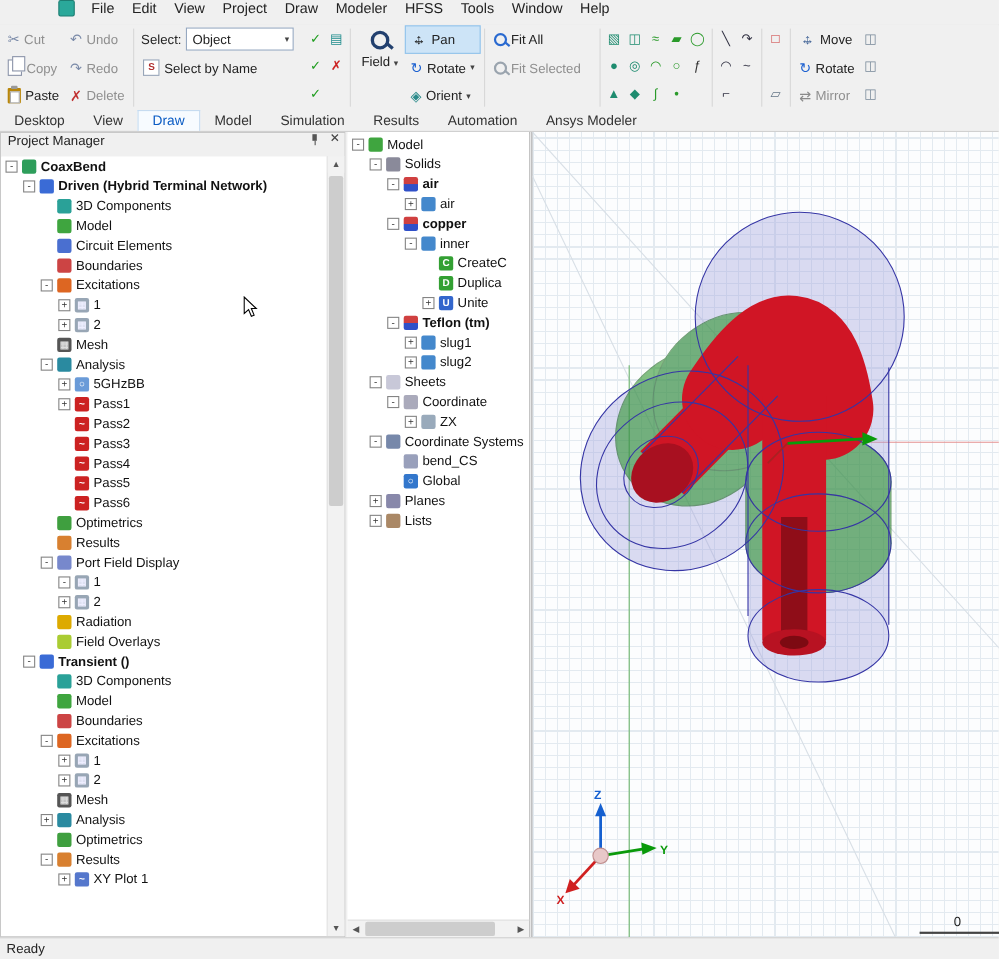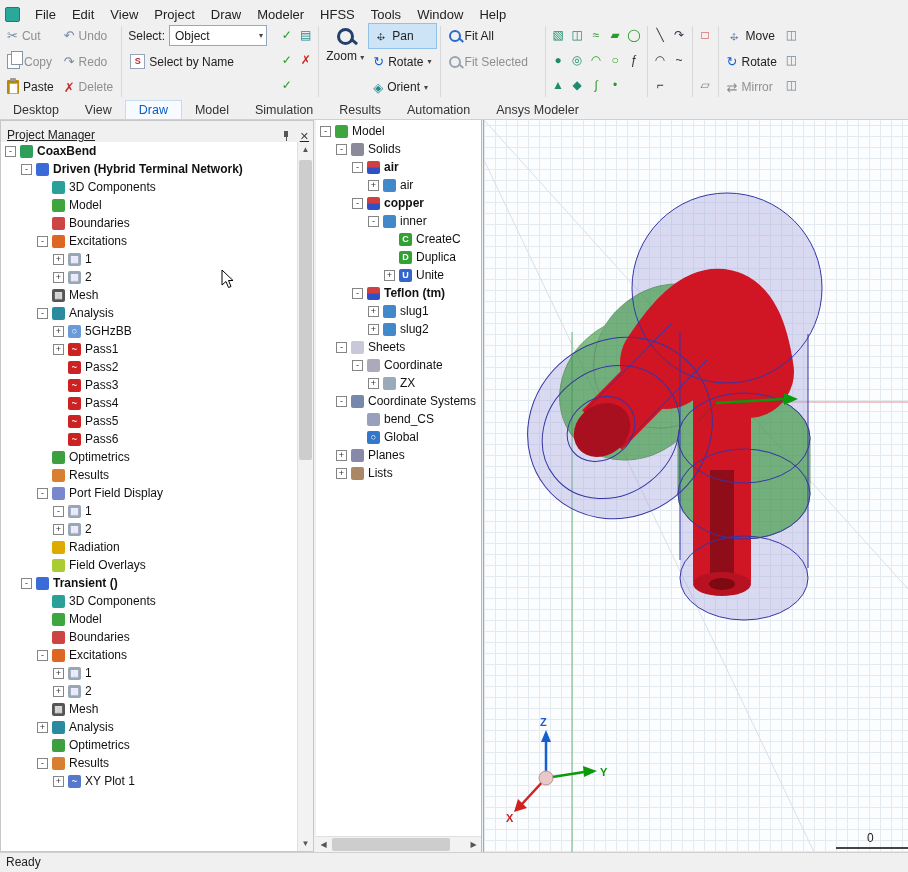--- a/index.html
+++ b/index.html
@@ -1,18 +1,18 @@
 <!DOCTYPE html>
 <html><head>
 <meta charset="utf-8">
 <style>
   html,body{margin:0;padding:0;}
   .app{position:relative;width:908px;height:872px;background:#f0f0f0;font-family:"Liberation Sans",sans-serif;overflow:hidden;color:#222;}
   
-  .menubar{position:absolute;top:0;left:0;right:0;height:22px;display:flex;align-items:flex-end;background:#f0f0f0;border-bottom:1px solid #e2e2e2;font-size:13px;}
+  .menubar{position:absolute;top:0;left:0;right:0;height:22px;display:flex;align-items:flex-start;background:#f0f0f0;border-bottom:1px solid #e2e2e2;font-size:13px;padding-left:48px;}
   .app-icon{width:13px;height:13px;background:#2aa89a;border:1px solid #1d7d72;border-radius:2px;margin:0 7px 0 5px;flex:none;}
   .menu-item{padding:2px 8px;cursor:default;}
   
   .toolbar{position:absolute;top:22px;left:0;right:0;height:77px;display:flex;align-items:stretch;padding:1px 2px;background:#f0f0f0;overflow:hidden;}
   .tb-sep{width:1px;background:#d8d8d8;margin:3px 3px;flex:none;}
   .tb-col{display:flex;flex-direction:column;flex:none;}
   .tb-row{display:flex;align-items:center;height:25px;gap:4px;padding:0 3px;}
   .tb-btn{display:flex;align-items:center;height:25px;padding:0 4px;gap:4px;font-size:12px;white-space:nowrap;border:1px solid transparent;cursor:default;}
   .tb-btn.active{background:#cde4f7;border-color:#92c2ea;}
   .dis{color:#8f8f8f;}
@@ -43,21 +43,21 @@
   .cluster{display:flex;flex-direction:column;flex:none;padding:0 1px;}
   .crow{display:flex;align-items:center;height:25px;gap:2px;}
   .cicon{width:17px;height:17px;text-align:center;font-size:12px;line-height:17px;flex:none;cursor:default;}
   .cspacer{width:17px;height:17px;flex:none;}
   
   .tabbar{position:absolute;top:99px;left:0;right:0;height:20px;display:flex;align-items:flex-end;background:#f0f0f0;border-bottom:1px solid #d0d0d0;font-size:12.5px;}
   .tab{padding:2px 13px;cursor:default;color:#333;}
   .tab.active{color:#0b5cc4;background:#f7fbff;border:1px solid #c6dbf0;border-bottom:none;}
   
   .left-panel{position:absolute;top:120px;left:0;width:314px;bottom:20px;background:#fff;border:1px solid #c8c8c8;box-sizing:border-box;}
-  .panel-title{height:21px;background:#f0f0f0;border-bottom:1px solid #d5d5d5;display:flex;align-items:flex-end;font-size:12px;padding:0 4px 0 6px;color:#222;text-decoration:underline;}
+  .panel-title{height:21px;background:#f0f0f0;border-bottom:1px solid #d5d5d5;display:flex;align-items:flex-start;font-size:12px;padding:0 4px 0 6px;color:#222;}
   .panel-title .sp{flex:1;}
   .ic-pin{width:11px;height:12px;position:relative;margin-right:8px;cursor:default;}
   .ic-pin::before{content:"";position:absolute;left:3px;top:1px;width:4px;height:6px;background:#555;}
   .ic-pin::after{content:"";position:absolute;left:5px;top:7px;width:1px;height:4px;background:#555;}
   .ic-close{font-size:11px;color:#444;cursor:default;line-height:11px;}
   .ptree{position:absolute;top:21px;left:0;right:15px;bottom:0;overflow:hidden;background:#fff;}
   .vscroll{position:absolute;top:21px;right:0;width:15px;bottom:0;background:#f2f2f2;border-left:1px solid #e0e0e0;}
   .vscroll .arr{height:15px;text-align:center;font-size:8px;line-height:15px;color:#555;background:#f2f2f2;cursor:default;}
   .vscroll .arr.bottom{position:absolute;bottom:0;left:0;right:0;}
   .vthumb{position:absolute;top:18px;left:1px;right:1px;height:300px;background:#cdcdcd;border-radius:2px;cursor:default;}
@@ -151,21 +151,21 @@
           <span class="cicon" style="color: rgb(204, 34, 34);">✗</span>
         </div>
         <div class="crow">
           <span class="cicon" style="color: rgb(31, 157, 31);">✓</span>
           <span class="cspacer"></span>
         </div>
       </div>
     <div class="tb-sep"></div>
     <div class="tb-bigbtn">
       <span class="mag big"></span>
-      <span class="tb-lbl"><span>Zoom</span> <span class="dd">▾</span></span>
+      <span class="tb-lbl"><span>Field</span> <span class="dd">▾</span></span>
     </div>
     <div class="tb-col">
       <div class="tb-btn active">
         <span class="pan-ic">
             <span>↔</span>
             <span>↕</span>
           </span>
         <span>Pan</span>
       </div>
       <div class="tb-btn">
@@ -312,20 +312,25 @@
         </div>
         <div class="trow" style="padding-left: 36px;">
           <span class="expspacer"></span>
           <span class="ticon" style="background: rgb(42, 161, 152);"></span>
           <span class="tlabel">3D Components</span>
         </div>
         <div class="trow" style="padding-left: 36px;">
           <span class="expspacer"></span>
           <span class="ticon" style="background: rgb(63, 165, 63);"></span>
           <span class="tlabel">Model</span>
+        </div>
+        <div class="trow" style="padding-left: 36px;">
+          <span class="expspacer"></span>
+          <span class="ticon" style="background: rgb(74, 111, 208);"></span>
+          <span class="tlabel">Circuit Elements</span>
         </div>
         <div class="trow" style="padding-left: 36px;">
           <span class="expspacer"></span>
           <span class="ticon" style="background: rgb(204, 68, 68);"></span>
           <span class="tlabel">Boundaries</span>
         </div>
         <div class="trow" style="padding-left: 36px;">
           <span class="expbox">-</span>
           <span class="ticon" style="background: rgb(221, 102, 34);"></span>
           <span class="tlabel">Excitations</span>

